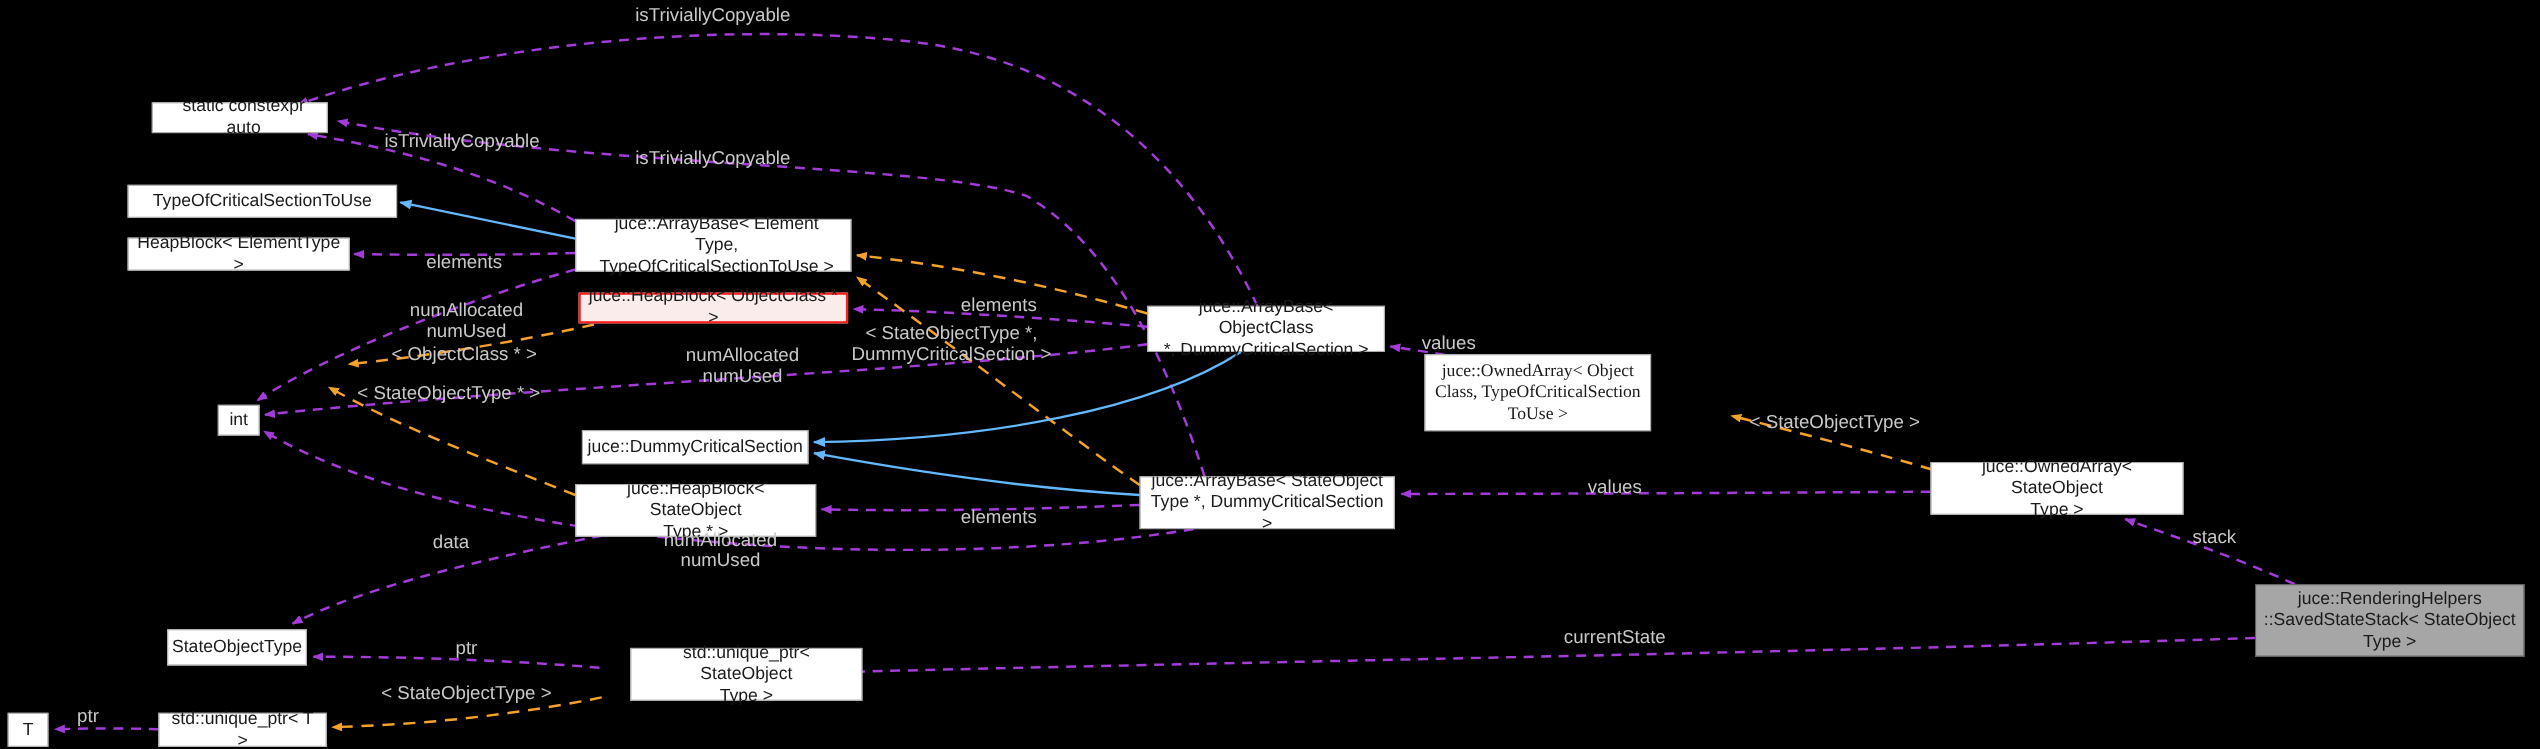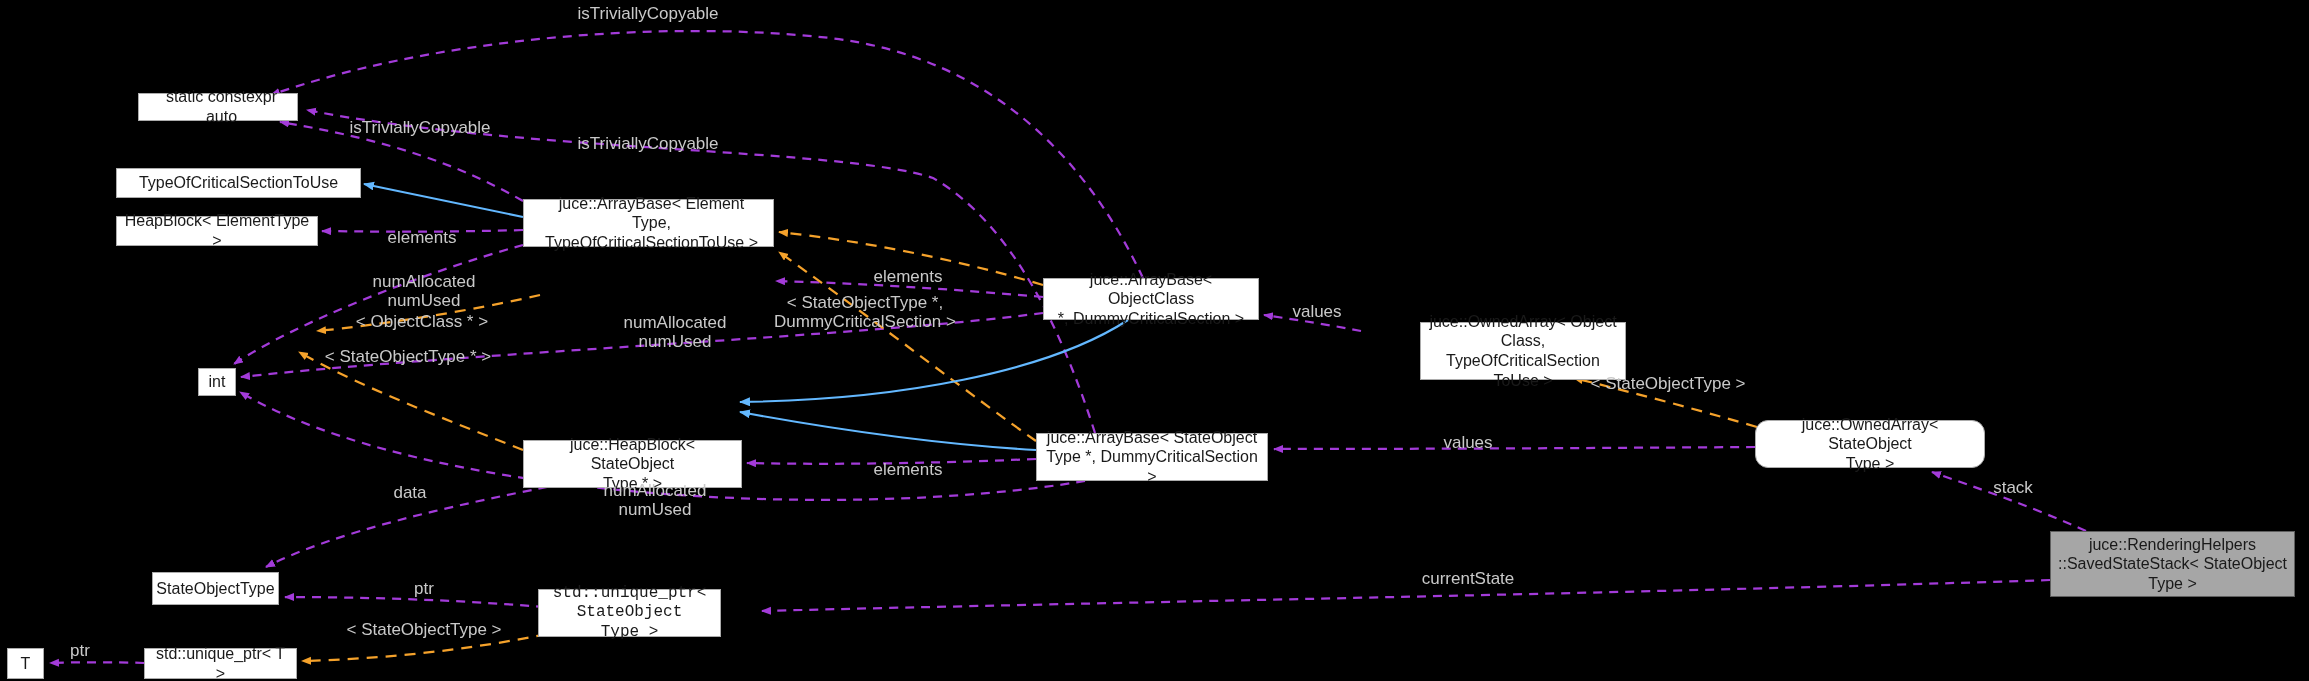--- a/index.html
+++ b/index.html
@@ -71,37 +71,39 @@
     <path class="be" d="M 523,217 L 364,184" marker-end="url(#ab)"></path>
     <path class="be" d="M 1128,320 C 1048,372 898,400 740,402" marker-end="url(#ab)"></path>
     <path class="be" d="M 1036,450 C 933,444 838,430 740,412" marker-end="url(#ab)"></path>
   </svg>
 
   <div class="node" style="left:138px;top:93px;width:160px;height:28px;padding-left:13px;">static constexpr auto</div>
   <div class="node" style="left:116px;top:168px;width:245px;height:30px;">TypeOfCriticalSectionToUse</div>
   <div class="node" style="left:116px;top:216px;width:202px;height:30px;">HeapBlock&lt; ElementType &gt;</div>
   <div class="node" style="left:523px;top:199px;width:251px;height:48px;padding-left:12px;">juce::ArrayBase&lt; Element
 Type, TypeOfCriticalSectionToUse &gt;</div>
+  <div class="node red" style="left:526px;top:266px;width:245px;height:28px;">juce::HeapBlock&lt; ObjectClass * &gt;</div>
   <div class="node" style="left:198px;top:368px;width:38px;height:28px;">int</div>
+  <div class="node" style="left:529px;top:391px;width:206px;height:31px;">juce::DummyCriticalSection</div>
   <div class="node" style="left:523px;top:440px;width:219px;height:48px;">juce::HeapBlock&lt; StateObject
 Type * &gt;</div>
   <div class="node" style="left:1043px;top:278px;width:216px;height:42px;">juce::ArrayBase&lt; ObjectClass
 *, DummyCriticalSection &gt;</div>
   <div class="node" style="left:1036px;top:433px;width:232px;height:48px;">juce::ArrayBase&lt; StateObject
 Type *, DummyCriticalSection &gt;</div>
-  <div class="node" style="left:1420px;top:322px;width:206px;height:58px;">juce::OwnedArray&lt; Object
+  <div class="node" style="left:1295px;top:322px;width:206px;height:70px;font-family:Liberation Serif, serif;">juce::OwnedArray&lt; Object
 Class, TypeOfCriticalSection
 ToUse &gt;</div>
-  <div class="node" style="left:1755px;top:420px;width:230px;height:48px;border-radius:13px;">juce::OwnedArray&lt; StateObject
+  <div class="node" style="left:1755px;top:420px;width:230px;height:48px;">juce::OwnedArray&lt; StateObject
 Type &gt;</div>
   <div class="node gray" style="left:2050px;top:531px;width:245px;height:66px;">juce::RenderingHelpers
 ::SavedStateStack&lt; StateObject
 Type &gt;</div>
   <div class="node" style="left:152px;top:572px;width:127px;height:33px;">StateObjectType</div>
-  <div class="node" style="left:538px;top:589px;width:183px;height:48px;font-family:Liberation Mono, monospace;">std::unique_ptr&lt; StateObject
+  <div class="node" style="left:573px;top:589px;width:211px;height:48px;">std::unique_ptr&lt; StateObject
 Type &gt;</div>
   <div class="node" style="left:144px;top:648px;width:153px;height:31px;">std::unique_ptr&lt; T &gt;</div>
   <div class="node" style="left:7px;top:648px;width:37px;height:31px;">T</div>
 
   <span class="elabel" style="left:648px;top:14px;">isTriviallyCopyable</span>
   <span class="elabel" style="left:648px;top:144px;">isTriviallyCopyable</span>
   <span class="elabel" style="left:420px;top:128px;">isTriviallyCopyable</span>
   <span class="elabel" style="left:422px;top:238px;">elements</span>
   <span class="elabel" style="left:424px;top:291px;">numAllocated
 numUsed</span>

